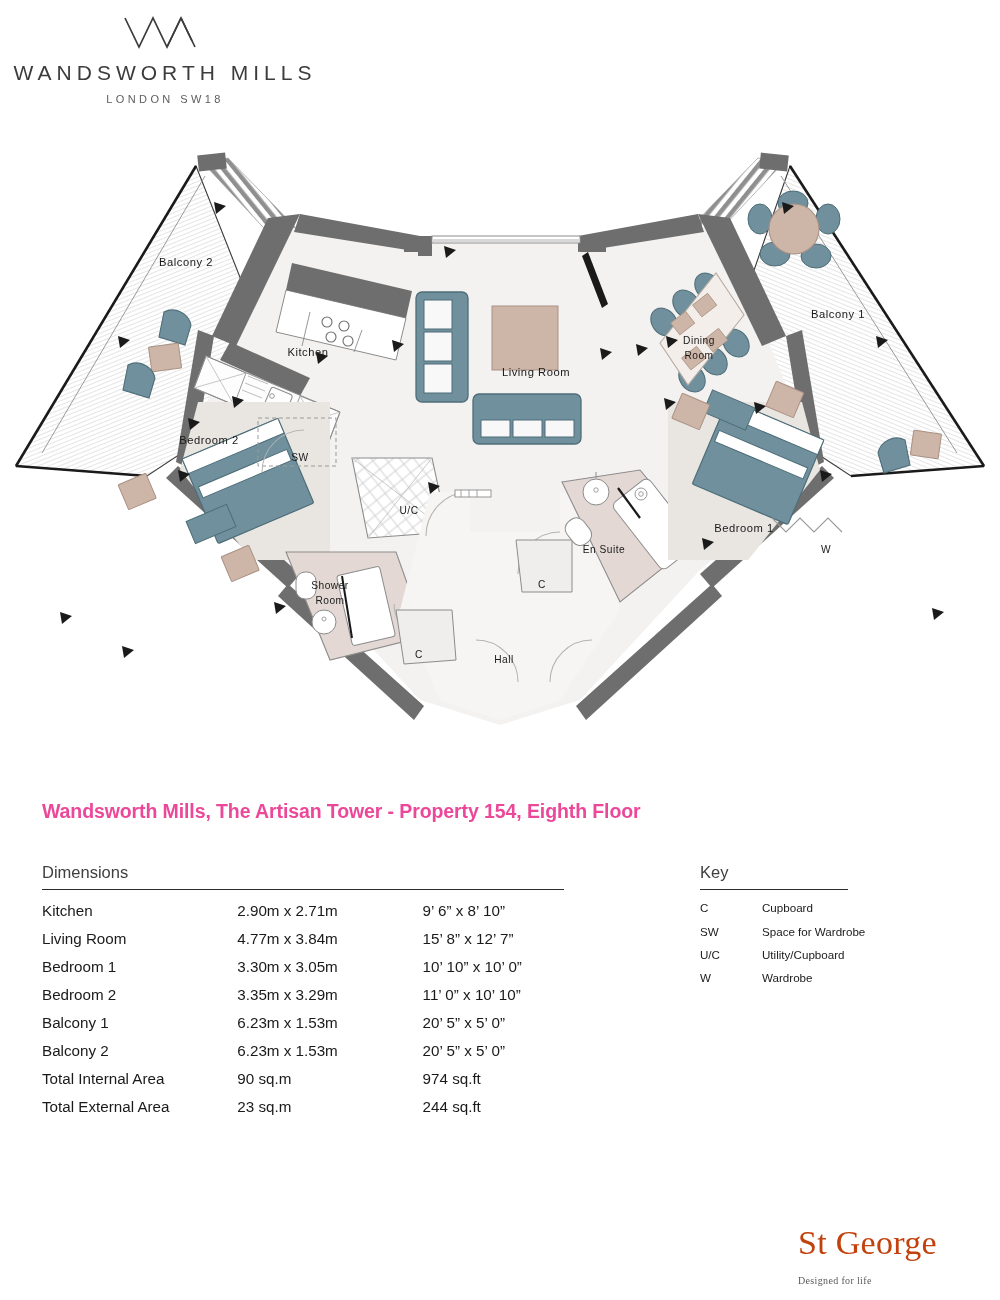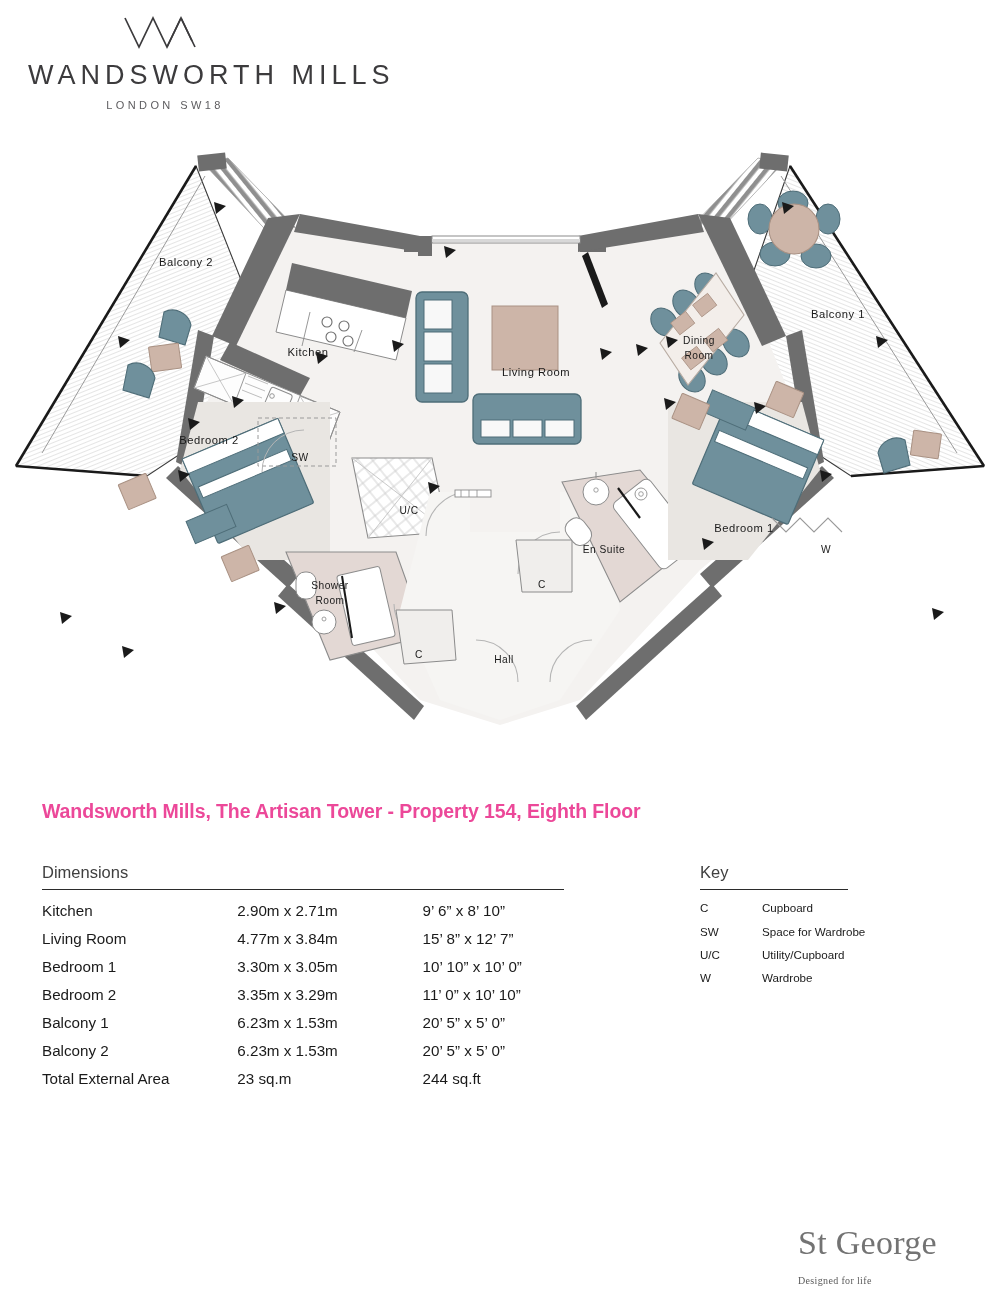--- a/index.html
+++ b/index.html
@@ -11,22 +11,22 @@
     font-family: "Liberation Sans", sans-serif;
     color: #231f20;
     overflow: hidden;
   }
   .page { position: relative; width: 1000px; height: 1300px; }
 
   
   .brand { position: absolute; left: 0; top: 14px; width: 330px; text-align: center; }
   .brand-mark { display:block; margin: 0 auto 10px; }
   .brand-name {
-    font-size: 27px; letter-spacing: 5.0px; color: #3c3b3d;
-    font-weight: 400; white-space: nowrap; line-height: 1; padding-left: 28px;
+    font-size: 21px; letter-spacing: 5.0px; color: #3c3b3d;
+    font-weight: 400; white-space: nowrap; line-height: 1;
   }
   .brand-sub {
     margin-top: 11px; font-size: 11px; letter-spacing: 3.4px;
     color: #5d5c5f; font-weight: 400; line-height: 1;
   }
 
   
   .plan { position: absolute; left: 0; top: 140px; width: 1000px; height: 600px; }
   .plan svg { display: block; }
 
@@ -54,21 +54,21 @@
   .dims td.c1 { width: 196px; }
   .dims td.c2 { width: 186px; }
   .dims td.c3 { width: 150px; }
 
   .keybox td { font-size: 11.6px; color: #1a1a1a; padding: 5.2px 0; vertical-align: top; }
   .keybox td.k1 { width: 62px; }
 
   
   .devlogo { position: absolute; right: 22px; bottom: 14px; text-align: left; width: 180px; }
   .dev-name {
-    font-family: "Liberation Serif", serif; font-size: 34px; color: #737373;
+    font-family: "Liberation Serif", serif; font-size: 34px; color: #c2410c;
     line-height: 1; letter-spacing: 0.3px;
   }
   .dev-tag {
     font-family: Liberation Serif, serif; font-size: 10px;
     color: #5a5a5a; letter-spacing: 0.35px; margin-top: 15px;
   }
 
   
   .rmlabel { font-family: "Liberation Sans", sans-serif; font-size: 11.2px; fill: #1a1a1a; letter-spacing: 0.55px; }
   .rmlabel-sm { font-family: "Liberation Sans", sans-serif; font-size: 10.2px; fill: #1a1a1a; letter-spacing: 0.5px; }
@@ -424,20 +424,25 @@
               <td class="c1">Balcony 1</td>
               <td class="c2">6.23m x 1.53m</td>
               <td class="c3">20’ 5” x 5’ 0”</td>
             </tr>
             <tr>
               <td class="c1">Balcony 2</td>
               <td class="c2">6.23m x 1.53m</td>
               <td class="c3">20’ 5” x 5’ 0”</td>
             </tr>
             <tr>
+              <td class="c1">Total Internal Area</td>
+              <td class="c2">90 sq.m</td>
+              <td class="c3">974 sq.ft</td>
+            </tr>
+            <tr>
               <td class="c1">Total External Area</td>
               <td class="c2">23 sq.m</td>
               <td class="c3">244 sq.ft</td>
             </tr>
           </tbody>
         </table>
       </div>
 
       <div class="keybox">
         <div class="sec-head">Key</div>

